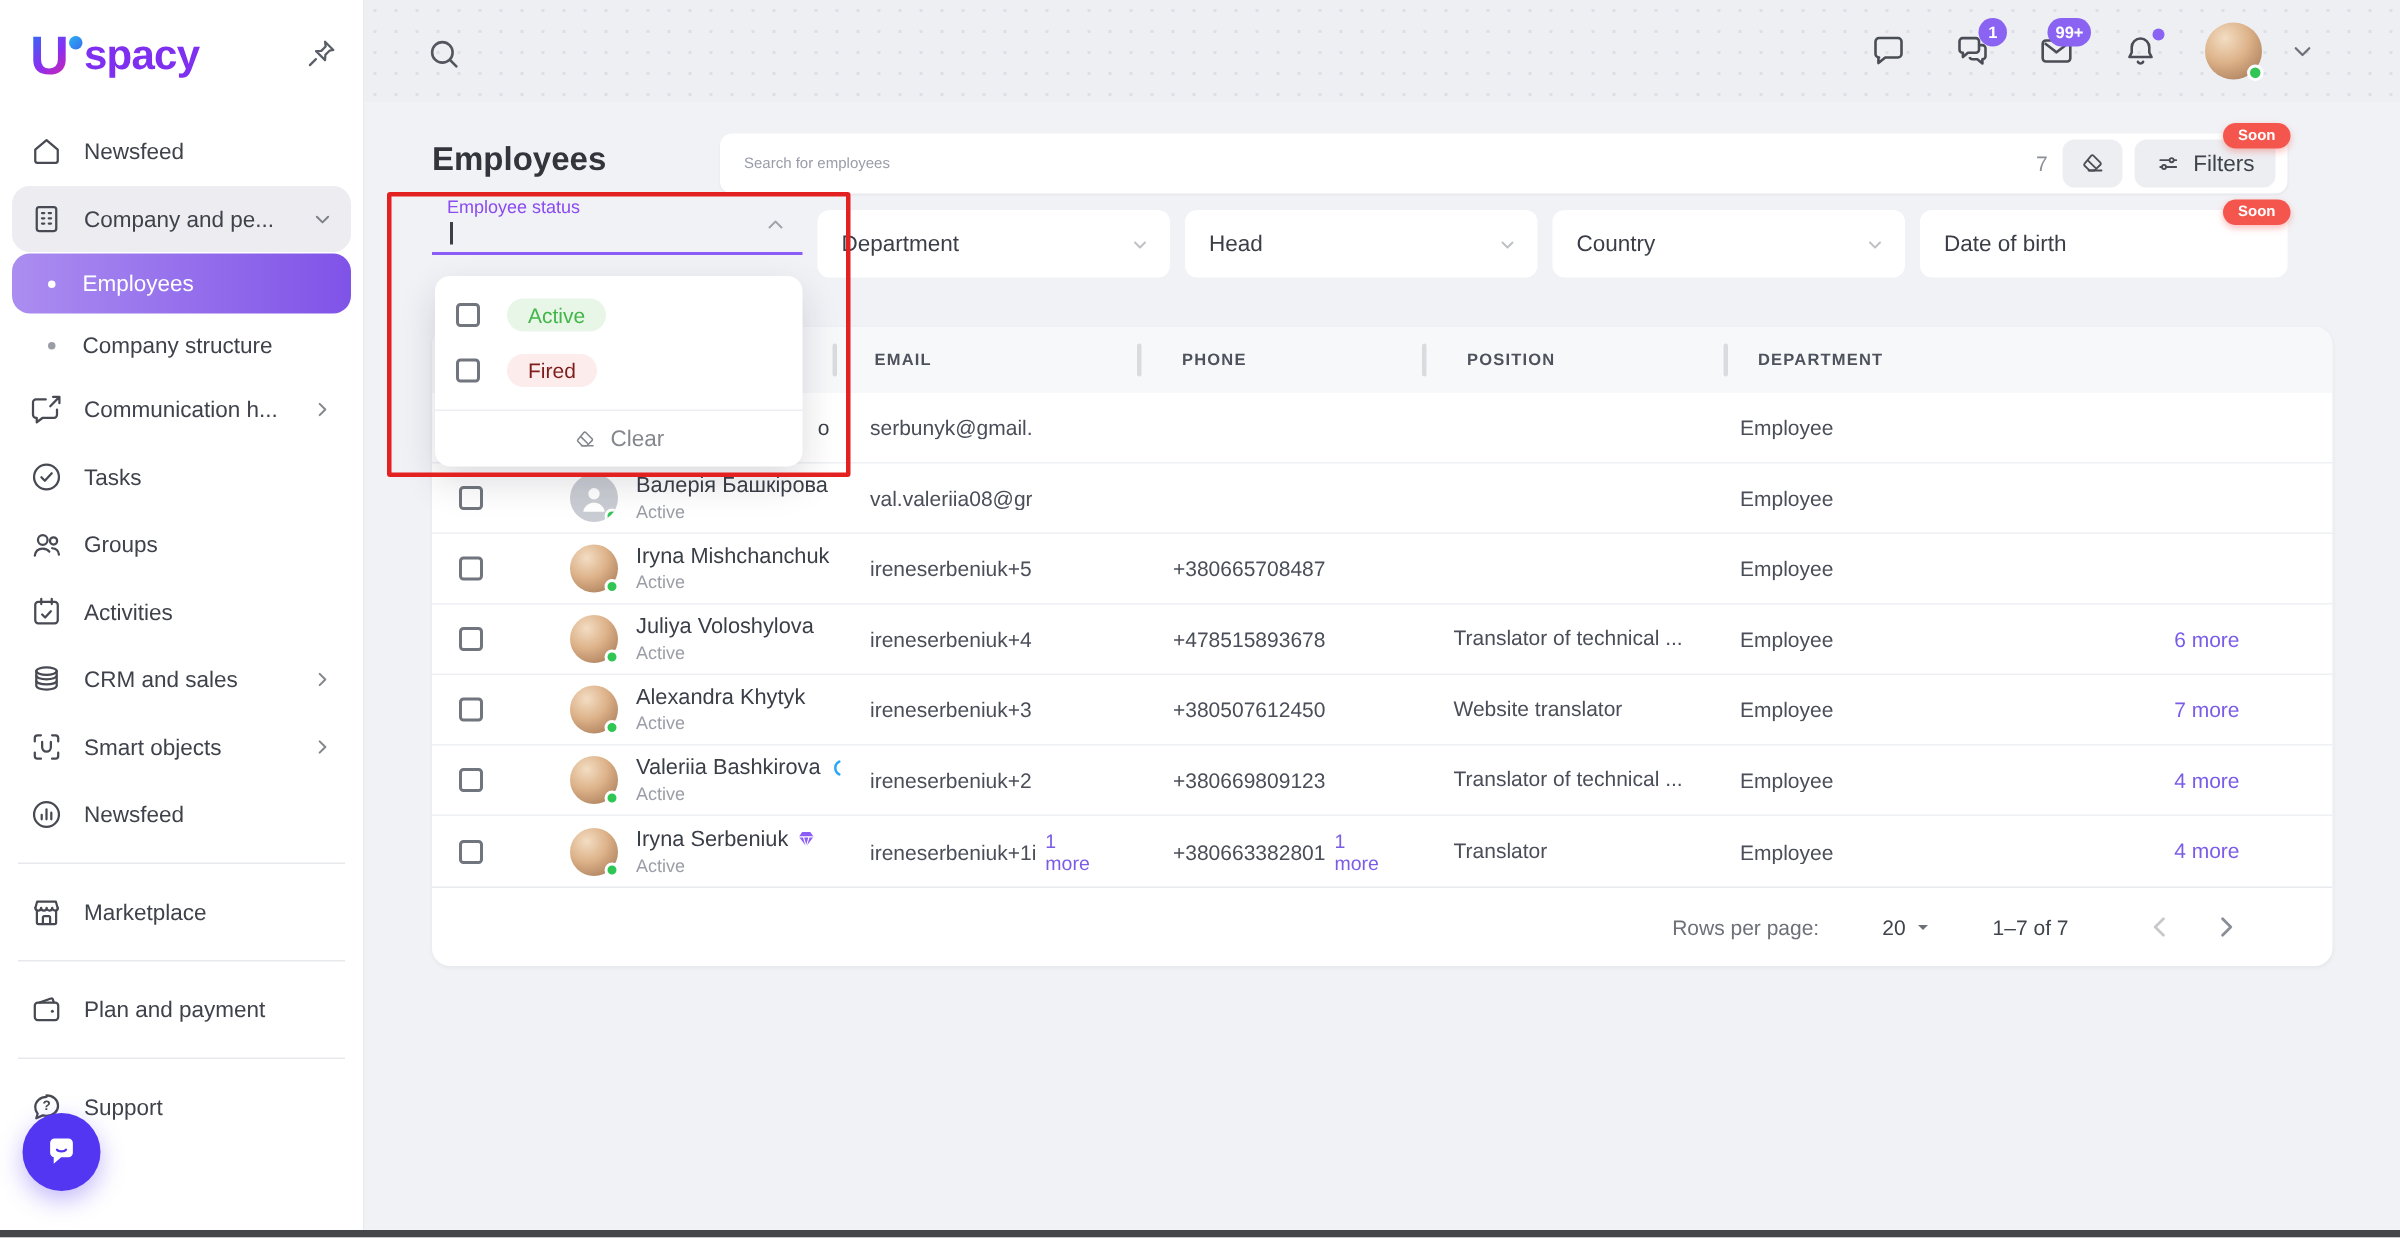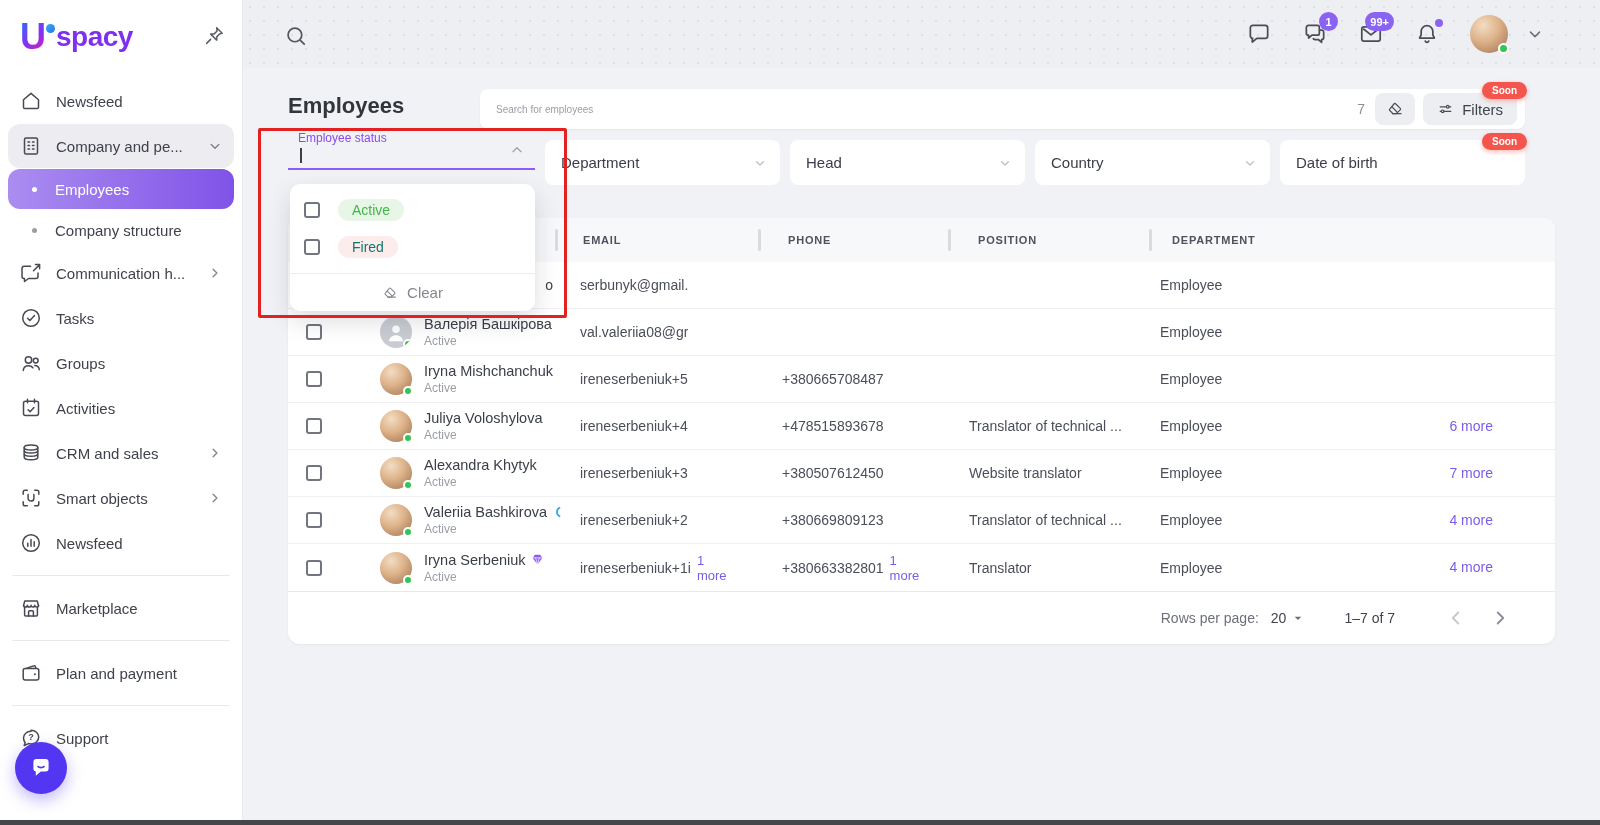--- a/index.html
+++ b/index.html
@@ -59,21 +59,21 @@
   .status-select { position:absolute; left:45px; top:60px; width:247px; height:42px; border-bottom:2px solid #8b5cf6; cursor:text; }
   .ss-label { position:absolute; left:10px; top:3px; font-size:12px; color:#8a4bf0; }
   .ss-caret { position:absolute; left:12px; top:20px; width:1.5px; height:15px; background:#3c3f47; }
   .ss-chev { position:absolute; right:10px; top:14px; width:16px; height:16px; opacity:.6; }
   .dd-panel { position:absolute; left:47px; top:116px; width:245px; height:127px; background:#fff; border-radius:10px; box-shadow:0 10px 25px rgba(25,25,50,.15); z-index:20; display:flex; flex-direction:column; }
   .dd-options { flex:1; padding:7px 0 0 0; }
   .dd-opt { display:flex; align-items:center; height:37px; padding:0 14px; cursor:pointer; }
   .cbx { width:16px; height:16px; border:2px solid #71757d; border-radius:3px; background:#fff; flex:none; }
   .chip { margin-left:18px; padding:3px 14px; border-radius:13px; font-size:14px; }
   .chip.active { color:#43b649; background:#e7f6e7; }
-  .chip.fired { color:#0f766e; background:#fceceb; }
+  .chip.fired { color:#7f1d1d; background:#fceceb; }
   .dd-clear { height:38px; border-top:1px solid #ecedf1; display:flex; align-items:center; justify-content:center; gap:9px; color:#84878e; font-size:15px; cursor:pointer; }
   .red-rect { position:absolute; left:15px; top:60px; width:309px; height:190px; border:3px solid #e32121; border-radius:2px; z-index:30; pointer-events:none; }
 
   
   .table-card { position:absolute; left:45px; top:150px; width:1267px; height:426px; background:#fff; border-radius:12px; box-shadow:0 1px 3px rgba(0,0,0,.05); z-index:1; display:flex; flex-direction:column; overflow:hidden; }
   .t-head { height:44px; background:#f7f8fa; display:flex; align-items:center; flex:none; }
   .t-head .hcell { font-size:11px; font-weight:700; letter-spacing:.8px; color:#4e525c; }
   .hdiv { width:3px; height:22px; border-radius:2px; background:#d9dbdf; flex:none; }
   .t-body { flex:1; }
   .t-row { height:47px; display:flex; align-items:center; border-bottom:1px solid #eef0f3; }
@@ -89,23 +89,23 @@
   .avatar.placeholder { background:#c9ccd2; display:flex; align-items:center; justify-content:center; overflow:hidden; }
   .avatar .online-dot { width:10px; height:10px; right:-1px; bottom:-1px; }
   .nm { min-width:0; }
   .nm-name { font-size:14.5px; color:#3a3e47; white-space:nowrap; display:flex; align-items:center; gap:5px; }
   .nm-status { font-size:12px; color:#9b9ea6; margin-top:2px; }
   .more-link { color:#7b5ce8; font-size:13px; line-height:15px; cursor:pointer; flex:none; }
   .more-inline { width:36px; margin-left:6px; }
   .dept-more { margin-left:auto; margin-right:66px; font-size:14px; }
   .name-tail { margin-left:auto; font-size:14px; color:#3a3e47; padding-right:2px; }
 
-  .t-foot { height:53px; border-top:1px solid #e8eaee; flex:none; display:flex; align-items:center; justify-content:flex-end; padding-right:44px; }
+  .t-foot { height:53px; border-top:1px solid #e8eaee; flex:none; display:flex; align-items:center; justify-content:flex-end; padding-right:60px; }
   .rpp-label { color:#6d7078; font-size:14px; }
-  .rpp-select { display:flex; align-items:center; gap:4px; margin-left:12px; cursor:pointer; color:#3f434b; font-size:14px;text-align:center; }
+  .rpp-select { display:flex; align-items:center; gap:4px; margin-left:42px; cursor:pointer; color:#3f434b; font-size:14px;text-align:center; }
   .range { color:#3f434b; font-size:14px; margin-left:38px; }
   .pg-btn { width:22px; height:22px; margin-left:22px; cursor:pointer; }
   .pg-btn.first { margin-left:50px; }
   .pg-btn.disabled { opacity:.38; cursor:default; }
 
   .window-edge { position:absolute; left:0; bottom:0; width:1600px; height:5px; background:#45464a; z-index:60; }
   svg { display:block; }
 </style>
 </head>
 <body>

